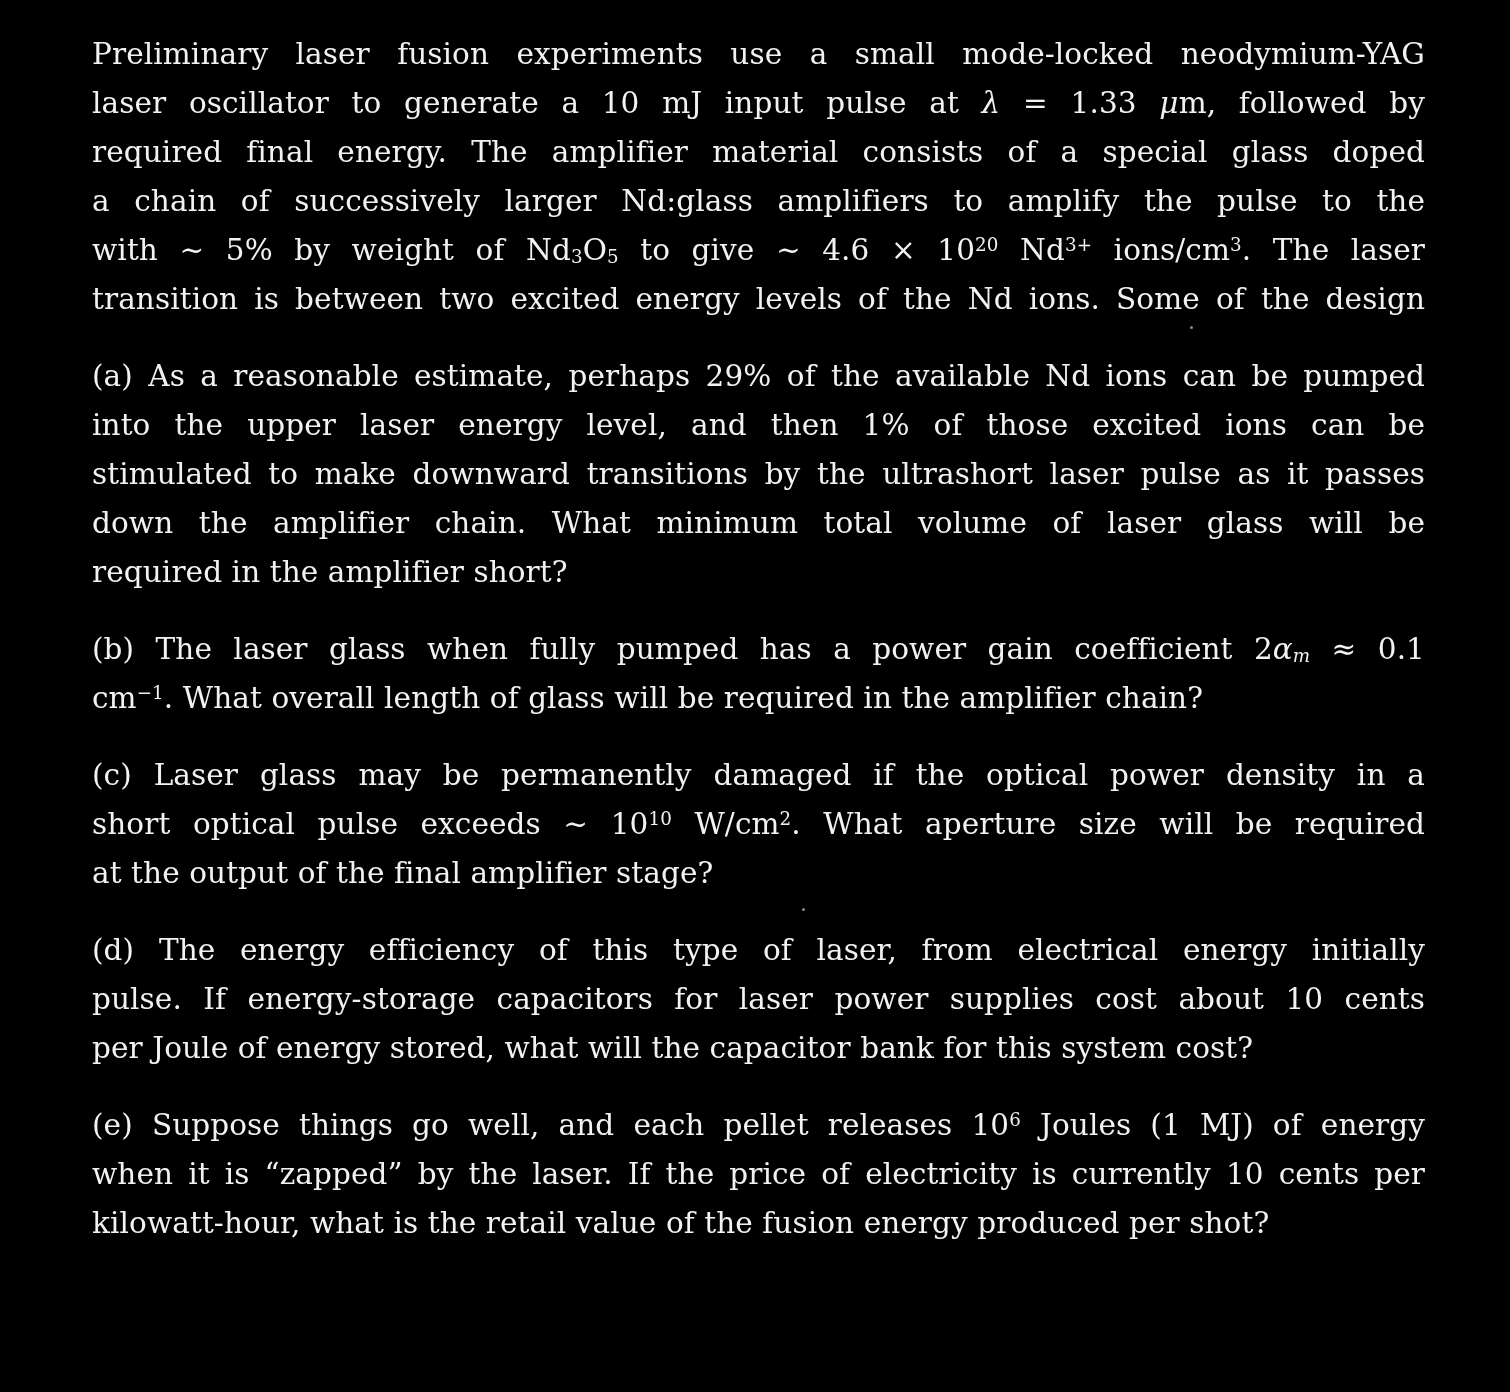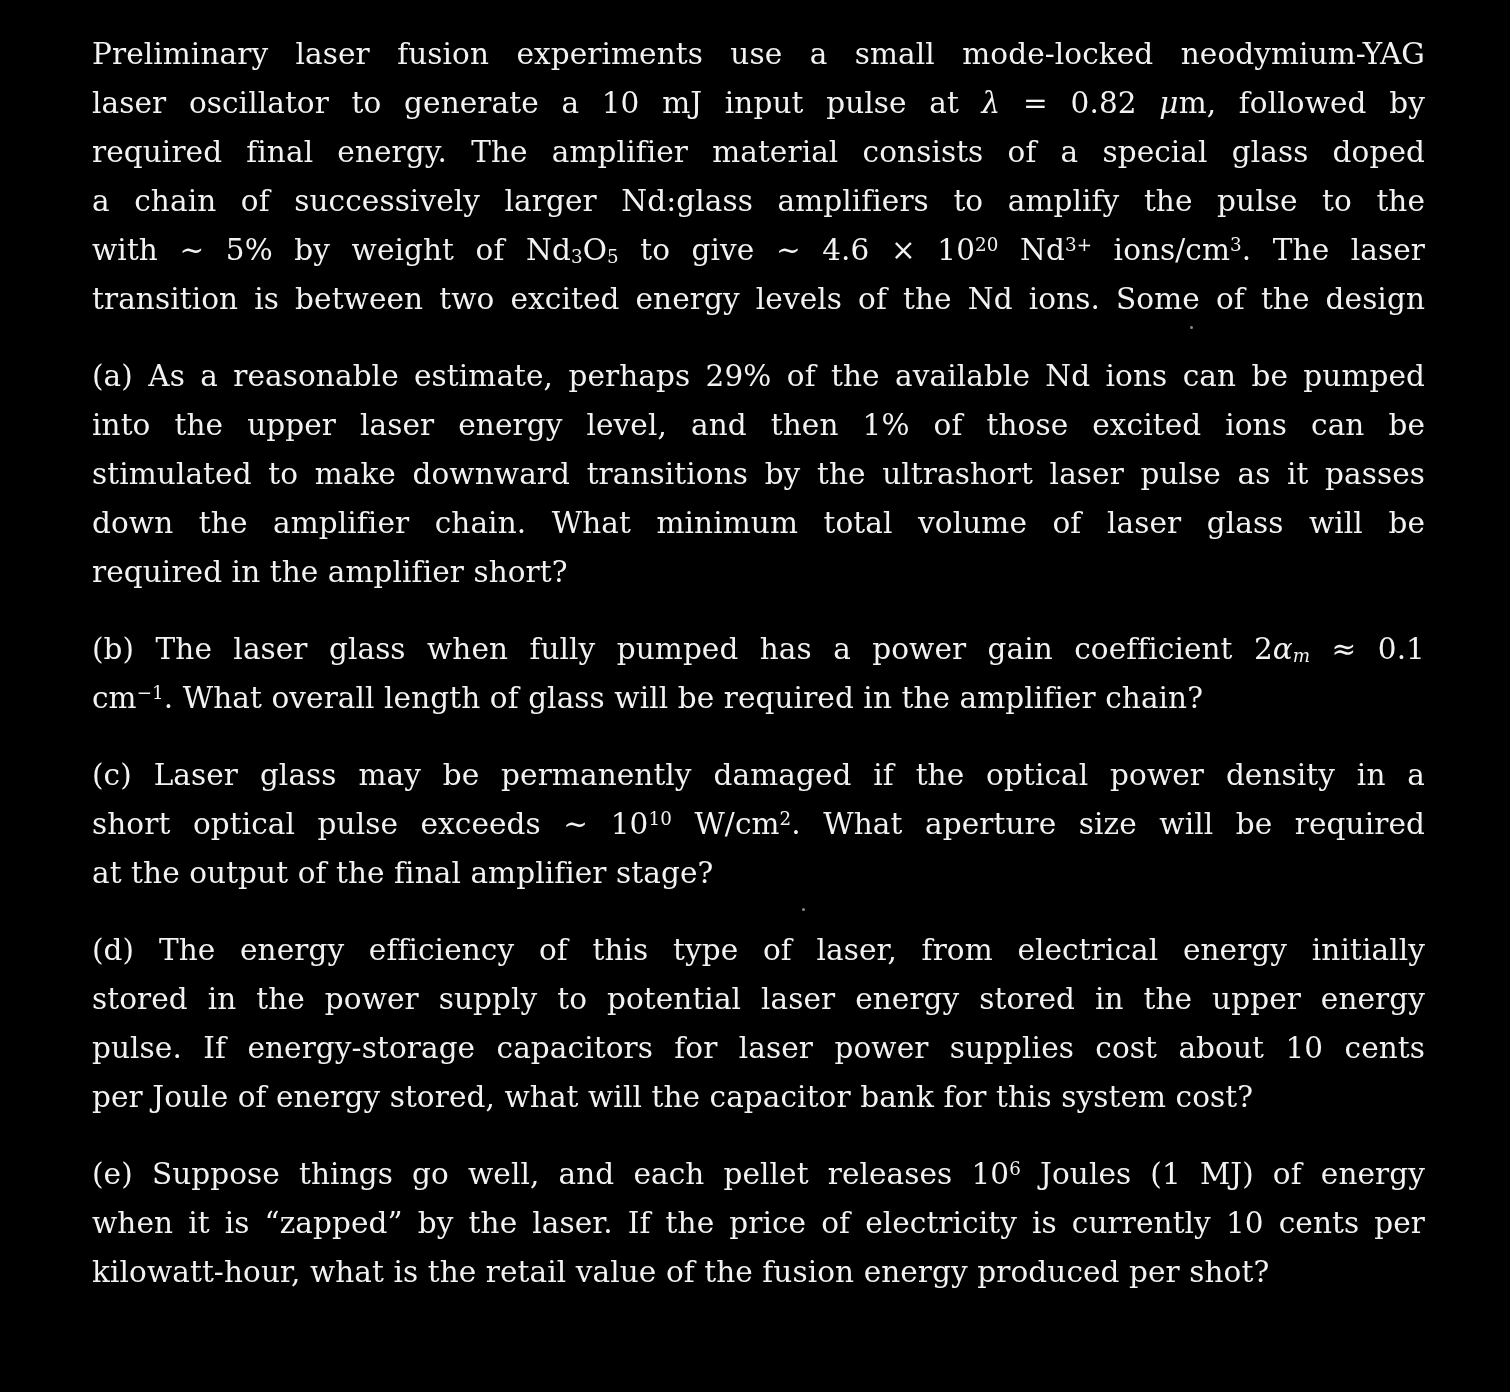--- a/index.html
+++ b/index.html
@@ -66,21 +66,21 @@
   #speck-a { left: 1190px; top: 326px; }
   #speck-b { left: 802px; top: 908px; }
 </style>
 </head>
 <body>
 
 <div class="page">
 
   <p class="para">
     <span class="ln">Preliminary laser fusion experiments use a small mode-locked neodymium-YAG</span>
-    <span class="ln"><span>laser oscillator to generate a 10 mJ input pulse at </span><span class="mi">λ</span><span> = 0.82 </span><span class="mi">μ</span><span>m, followed by</span></span>
+    <span class="ln"><span>laser oscillator to generate a 10 mJ input pulse at </span><span class="mi">λ</span><span> = 1.33 </span><span class="mi">μ</span><span>m, followed by</span></span>
     <span class="ln">required final energy. The amplifier material consists of a special glass doped</span>
     <span class="ln">a chain of successively larger Nd:glass amplifiers to amplify the pulse to the</span>
     <span class="ln"><span>with ∼ 5%  by weight of Nd</span><sub>3</sub><span>O</span><sub>5</sub><span> to give ∼ 4.6 × 10</span><sup>20</sup><span> Nd</span><sup>3+</sup><span> ions/cm</span><sup>3</sup><span>. The laser</span></span>
     <span class="ln">transition is between two excited energy levels of the Nd ions. Some of the design</span>
   </p>
 
   <p class="para">
     <span class="ln">(a) As a reasonable estimate, perhaps 29% of the available Nd ions can be pumped</span>
     <span class="ln">into the upper laser energy level, and then 1% of those excited ions can be</span>
     <span class="ln">stimulated to make downward transitions by the ultrashort laser pulse as it passes</span>
@@ -94,21 +94,20 @@
   </p>
 
   <p class="para">
     <span class="ln">(c) Laser glass may be permanently damaged if the optical power density in a</span>
     <span class="ln"><span>short optical pulse exceeds ∼ 10</span><sup>10</sup><span> W/cm</span><sup>2</sup><span>. What aperture size will be required</span></span>
     <span class="ln last">at the output of the final amplifier stage?</span>
   </p>
 
   <p class="para">
     <span class="ln">(d) The energy efficiency of this type of laser, from electrical energy initially</span>
-    <span class="ln">stored in the power supply to potential laser energy stored in the upper energy</span>
     <span class="ln">pulse. If energy-storage capacitors for laser power supplies cost about 10 cents</span>
     <span class="ln last">per Joule of energy stored, what will the capacitor bank for this system cost?</span>
   </p>
 
   <p class="para">
     <span class="ln"><span>(e) Suppose things go well, and each pellet releases 10</span><sup>6</sup><span> Joules (1 MJ) of energy</span></span>
     <span class="ln">when it is “zapped” by the laser. If the price of electricity is currently 10 cents per</span>
     <span class="ln last">kilowatt-hour, what is the retail value of the fusion energy produced per shot?</span>
   </p>
 

